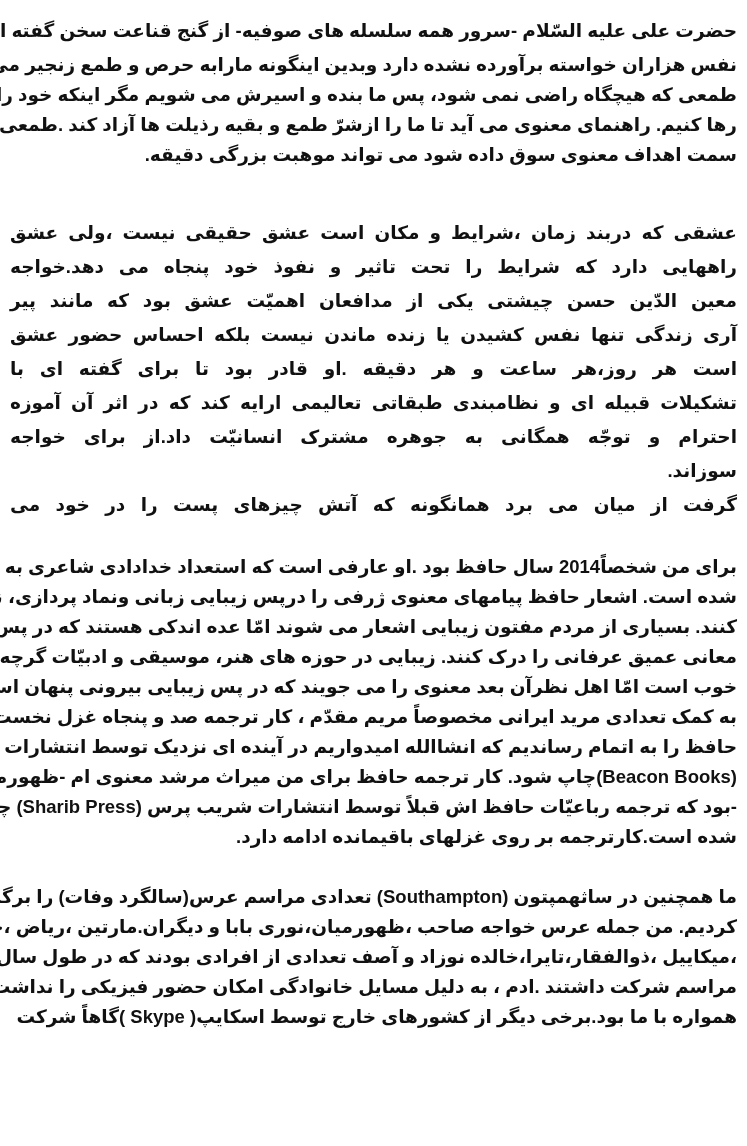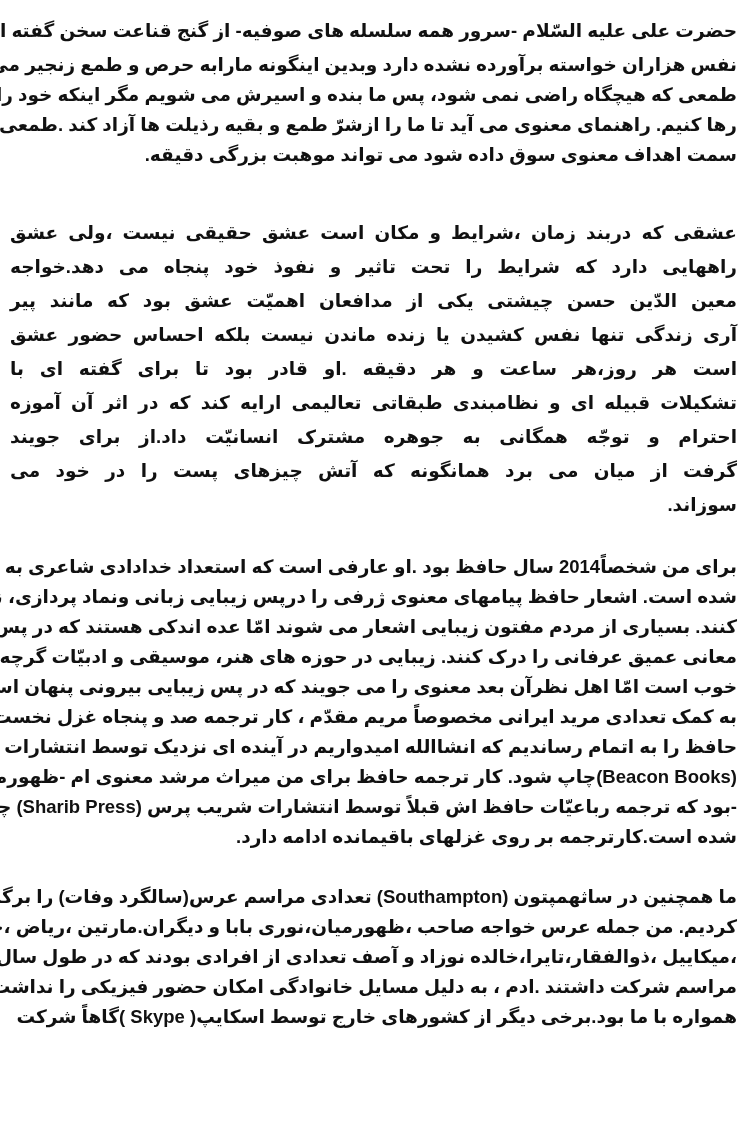--- a/index.html
+++ b/index.html
@@ -46,23 +46,23 @@
   </div>
   <div class="gap-lg"></div>
 
   <div class="para" style="line-height:34px">
     <div class="line" style="line-height:34px">عشقی که دربند زمان ،شرایط و مکان است عشق حقیقی نیست ،ولی عشق</div>
     <div class="line" style="line-height:34px">راههایی دارد که شرایط را تحت تاثیر و نفوذ خود پنجاه می دهد.خواجه</div>
     <div class="line" style="line-height:34px">معین الدّین حسن چیشتی یکی از  مدافعان اهمیّت عشق بود که مانند پیر</div>
     <div class="line" style="line-height:34px">آری زندگی تنها نفس کشیدن یا زنده ماندن نیست بلکه احساس حضور عشق</div>
     <div class="line" style="line-height:34px">است هر روز،هر ساعت و هر دقیقه .او قادر بود تا برای گفته ای با</div>
     <div class="line" style="line-height:34px">تشکیلات قبیله ای و نظامبندی طبقاتی تعالیمی ارایه کند که در اثر آن آموزه</div>
-    <div class="line" style="line-height:34px">احترام  و توجّه همگانی به جوهره مشترک انسانیّت داد.از برای جویند</div>
+    <div class="line" style="line-height:34px">احترام  و توجّه همگانی به جوهره مشترک انسانیّت داد.از برای خواجه</div>
+    <div class="line last" style="line-height:34px">سوزاند.</div>
     <div class="line" style="line-height:34px">گرفت از میان می برد همانگونه که  آتش چیزهای پست را در خود می</div>
-    <div class="line last" style="line-height:34px">سوزاند.</div>
   </div>
   <div class="gap-md"></div>
 
   <div class="para">
     <div class="line">برای من شخصاً2014 سال حافظ بود .او عارفی است که استعداد خدادادی شاعری به او داده</div>
     <div class="line">شده است. اشعار حافظ پیامهای معنوی ژرفی را درپس زیبایی زبانی ونماد پردازی، نهفته می</div>
     <div class="line">کنند. بسیاری از مردم مفتون زیبایی اشعار می شوند امّا عده اندکی هستند که در پس آن حجاب،</div>
     <div class="line">معانی عمیق عرفانی را درک کنند. زیبایی در حوزه های هنر، موسیقی و ادبیّات گرچه بسیار</div>
     <div class="line last">خوب است امّا اهل نظرآن بعد معنوی را می جویند که در پس زیبایی بیرونی پنهان است.</div>
   </div>

